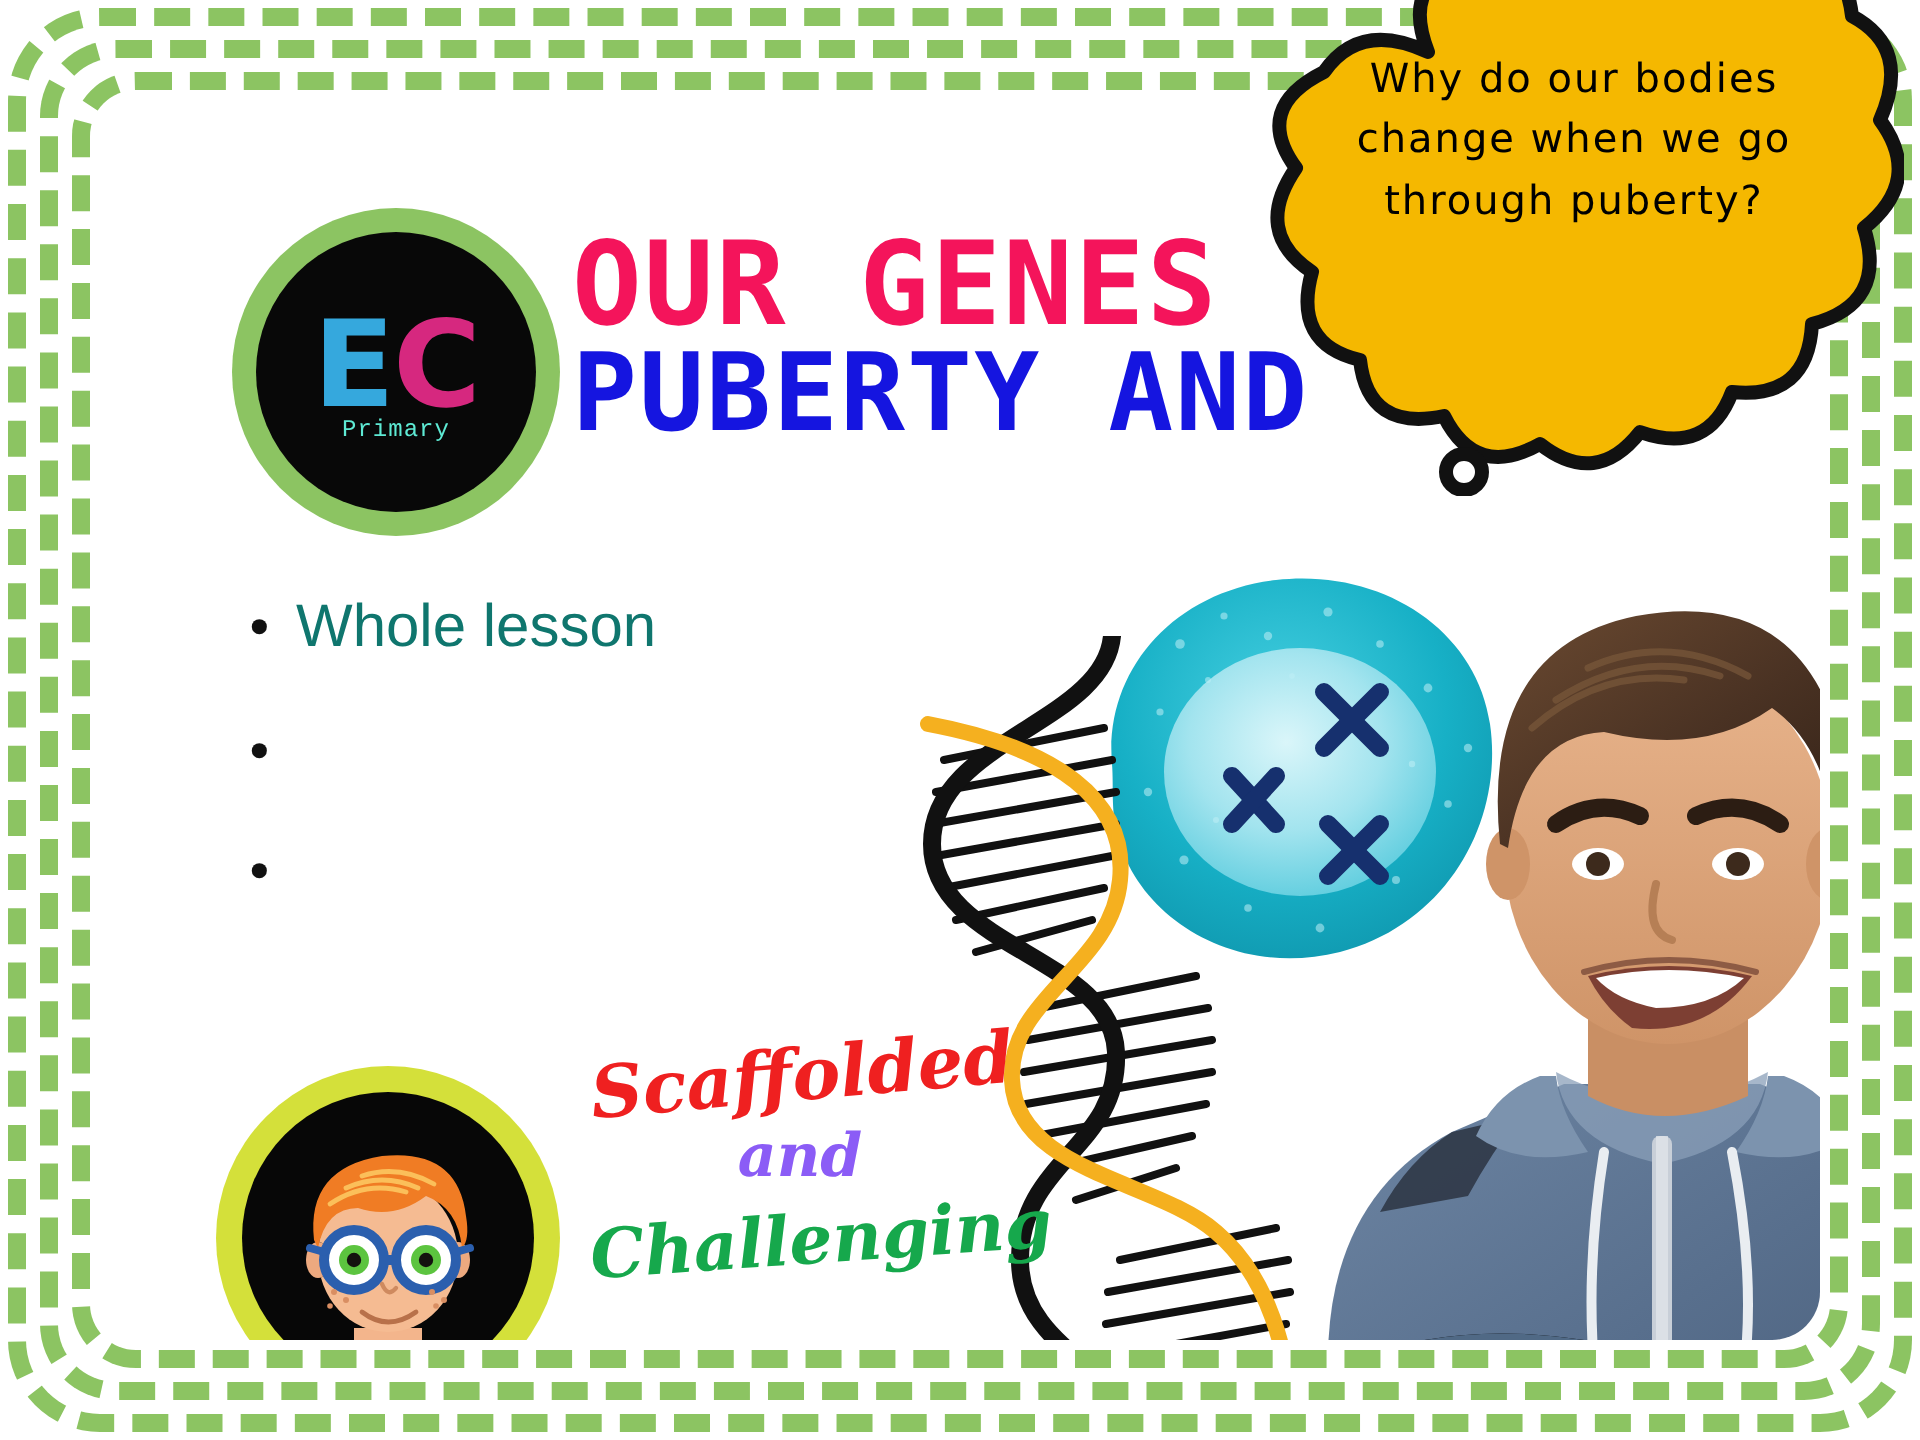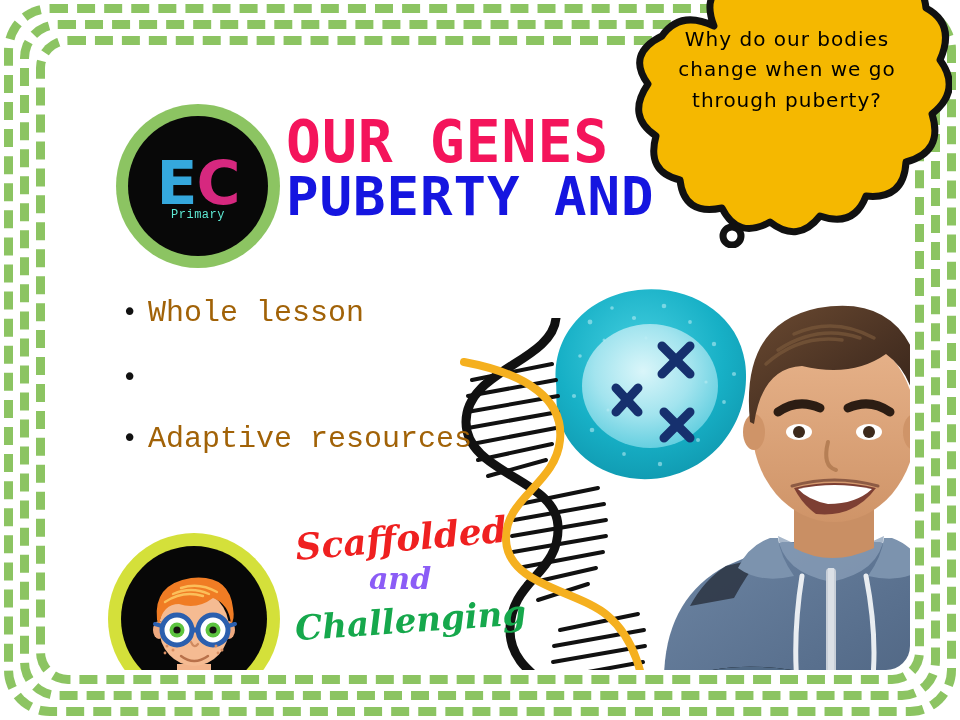--- a/index.html
+++ b/index.html
@@ -140,23 +140,23 @@
     margin-bottom: 34px;
   }
   .bullet-dot {
     font-size: 26px;
     line-height: 1;
     color: #111;
     width: 26px;
     flex: none;
   }
   .bullet-text {
-    font-family: Liberation Mono, monospace;
+    font-family: Liberation Sans, sans-serif;
     font-size: 30px;
-    color: #a16207;
+    color: #0f766e;
     line-height: 1.05;
   }
 
   
   #scaffold-block {
     position: absolute;
     left: 245px;
     top: 470px;
     width: 210px;
     text-align: center;
@@ -338,21 +338,20 @@
     <div id="bullets">
       <div class="bullet-row">
         <span class="bullet-dot">•</span>
         <span class="bullet-text">Whole lesson</span>
       </div>
       <div class="bullet-row">
         <span class="bullet-dot">•</span>
       </div>
       <div class="bullet-row">
         <span class="bullet-dot">•</span>
-        <span class="bullet-text">Adaptive resources</span>
       </div>
     </div>
 
     <div id="scaffold-block">
       <div class="scaffold-word" id="word-scaffolded">Scaffolded</div>
       <div class="scaffold-word" id="word-and">and</div>
       <div class="scaffold-word" id="word-challenging">Challenging</div>
     </div>
 
     <div id="avatar-badge">

